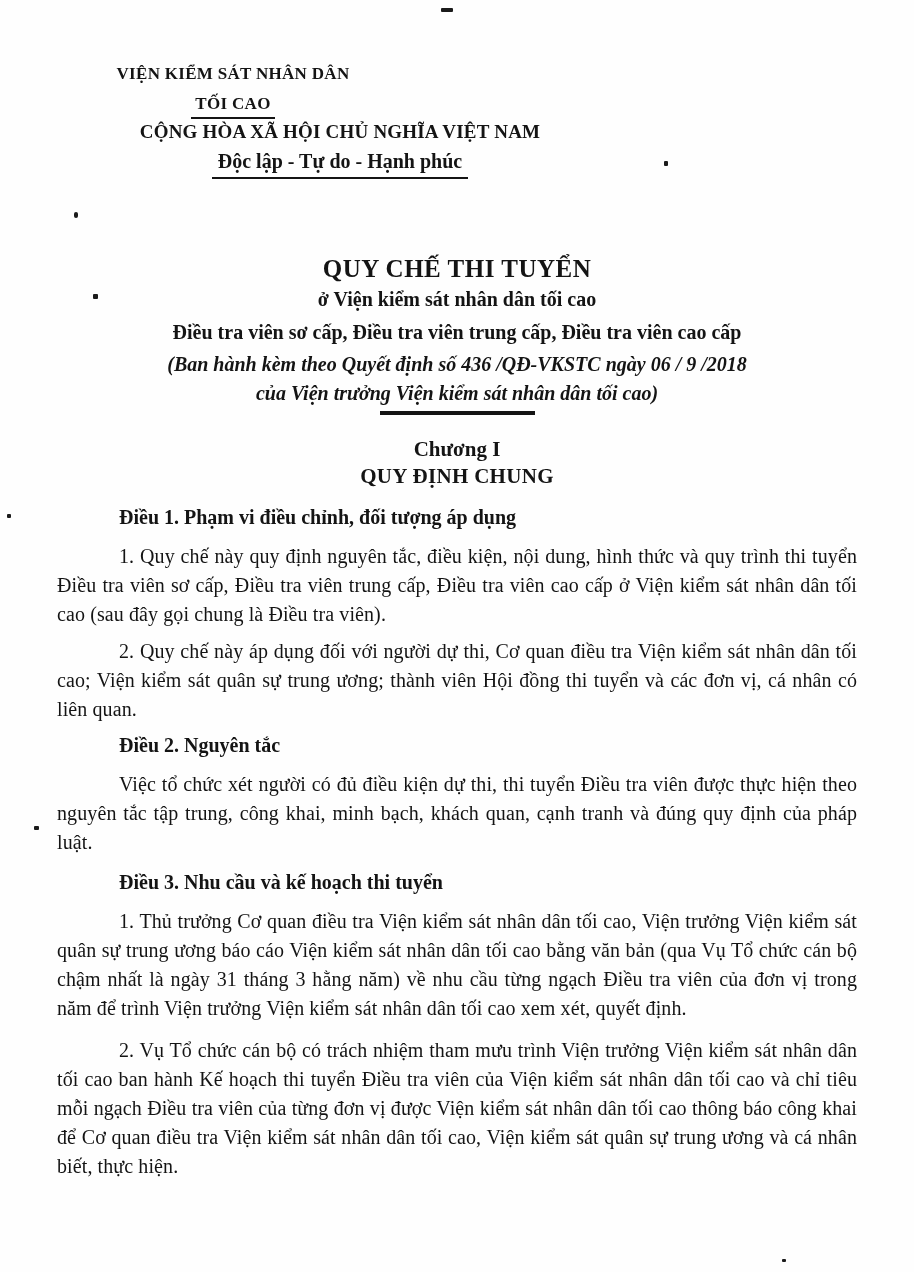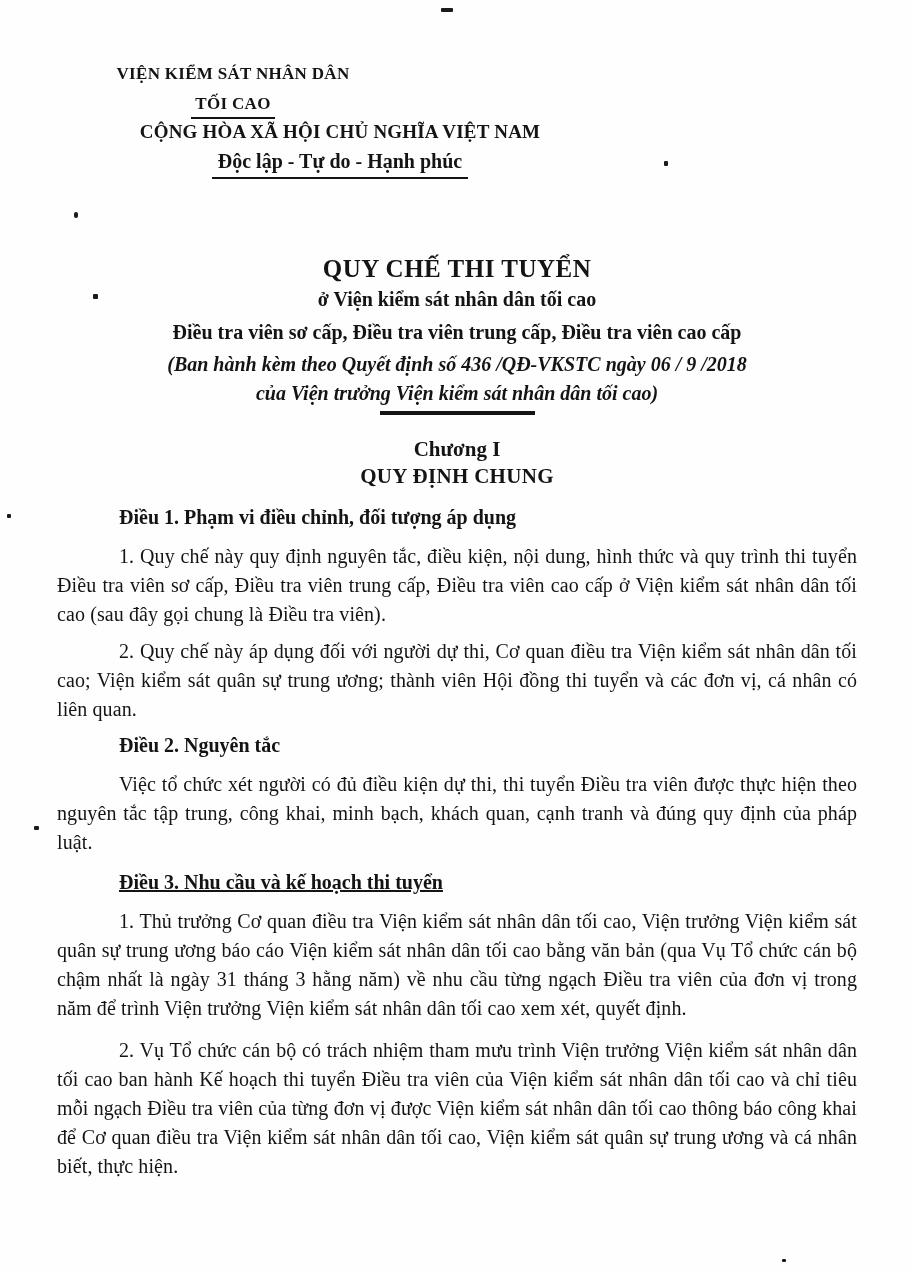--- a/index.html
+++ b/index.html
@@ -182,19 +182,19 @@
       <p class="para">1. Quy chế này quy định nguyên tắc, điều kiện, nội dung, hình thức và quy trình thi tuyển Điều tra viên sơ cấp, Điều tra viên trung cấp, Điều tra viên cao cấp ở Viện kiểm sát nhân dân tối cao (sau đây gọi chung là Điều tra viên).</p>
       <p class="para" style="margin-top:8px;">2. Quy chế này áp dụng đối với người dự thi, Cơ quan điều tra Viện kiểm sát nhân dân tối cao; Viện kiểm sát quân sự trung ương; thành viên Hội đồng thi tuyển và các đơn vị, cá nhân có liên quan.</p>
     </div>
 
     <div class="article">
       <h2 class="article-heading" style="margin-top:8px;">Điều 2. Nguyên tắc</h2>
       <p class="para">Việc tổ chức xét người có đủ điều kiện dự thi, thi tuyển Điều tra viên được thực hiện theo nguyên tắc tập trung, công khai, minh bạch, khách quan, cạnh tranh và đúng quy định của pháp luật.</p>
     </div>
 
     <div class="article">
-      <h2 class="article-heading" style="margin-top:12px;text-decoration:underline;">Điều 3. Nhu cầu và kế hoạch thi tuyển</h2>
+      <h2 class="article-heading" style="margin-top:12px;">Điều 3. Nhu cầu và kế hoạch thi tuyển</h2>
       <p class="para">1. Thủ trưởng Cơ quan điều tra Viện kiểm sát nhân dân tối cao, Viện trưởng Viện kiểm sát quân sự trung ương báo cáo Viện kiểm sát nhân dân tối cao bằng văn bản (qua Vụ Tổ chức cán bộ chậm nhất là ngày 31 tháng 3 hằng năm) về nhu cầu từng ngạch Điều tra viên của đơn vị trong năm để trình Viện trưởng Viện kiểm sát nhân dân tối cao xem xét, quyết định.</p>
       <p class="para" style="margin-top:13px;">2. Vụ Tổ chức cán bộ có trách nhiệm tham mưu trình Viện trưởng Viện kiểm sát nhân dân tối cao ban hành Kế hoạch thi tuyển Điều tra viên của Viện kiểm sát nhân dân tối cao và chỉ tiêu mỗi ngạch Điều tra viên của từng đơn vị được Viện kiểm sát nhân dân tối cao thông báo công khai để Cơ quan điều tra Viện kiểm sát nhân dân tối cao, Viện kiểm sát quân sự trung ương và cá nhân biết, thực hiện.</p>
     </div>
 
   </div>
 </div>
 
 </body></html>

